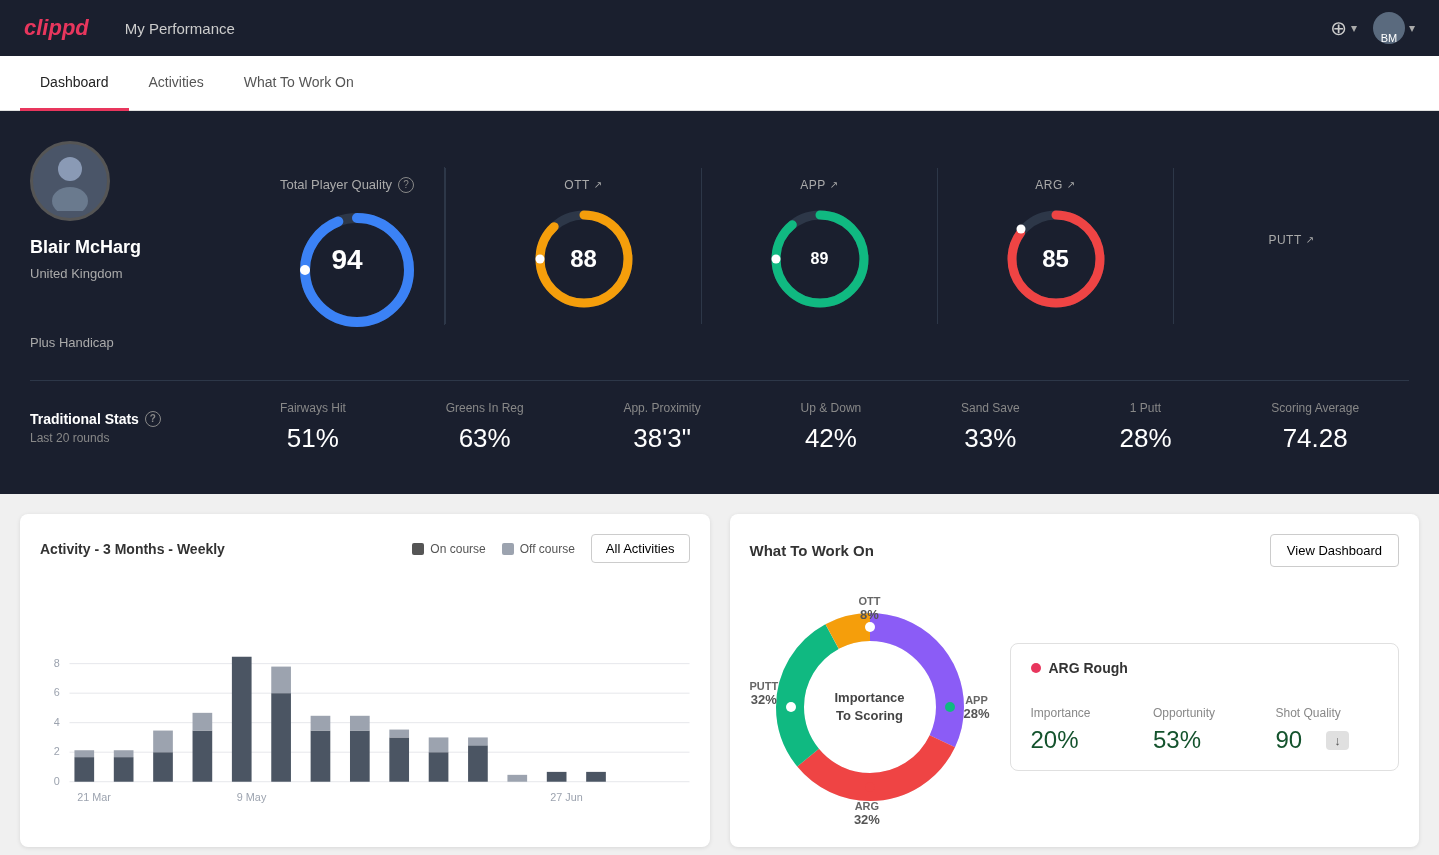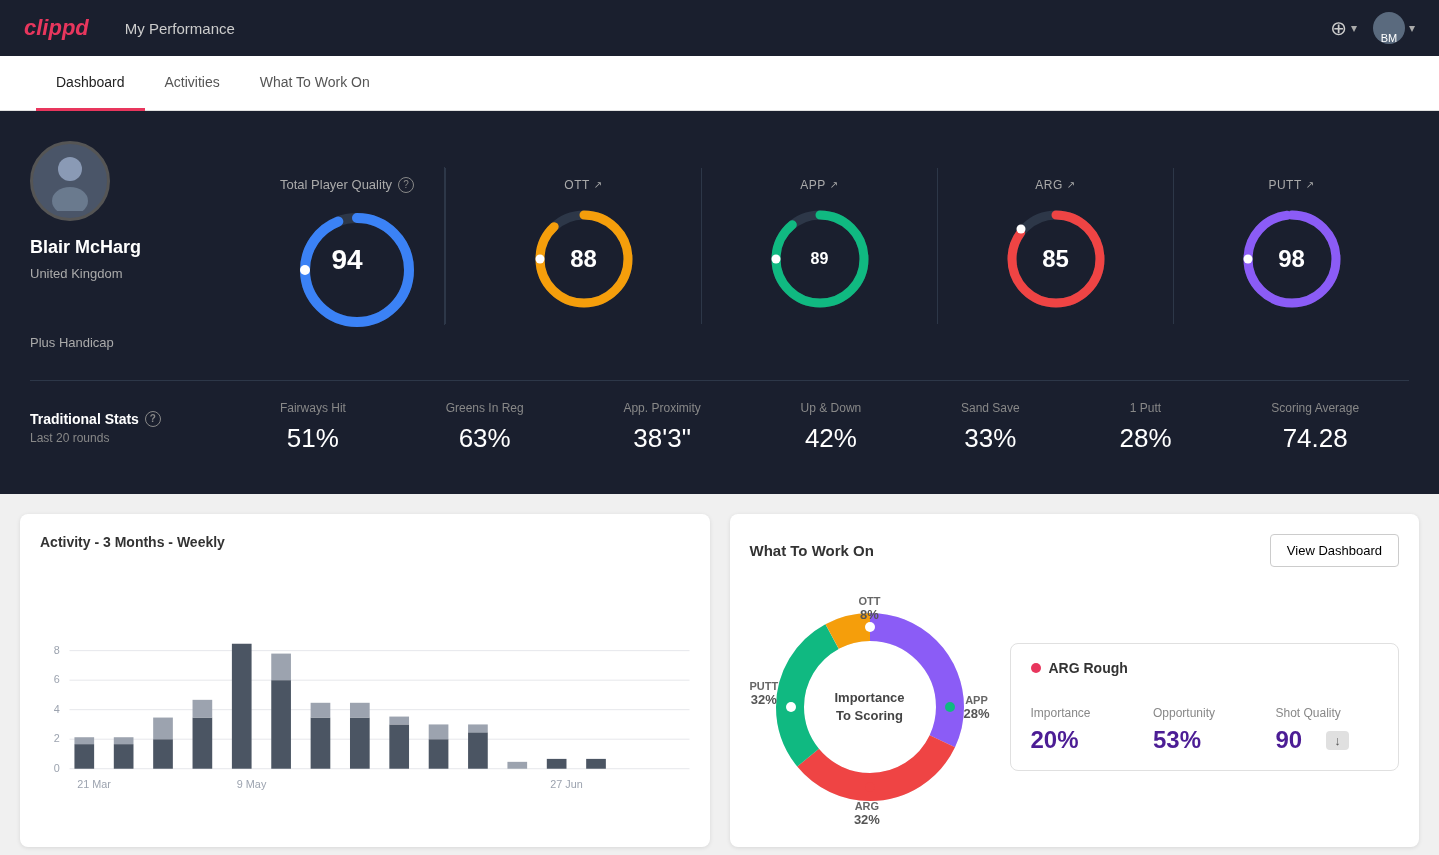--- a/index.html
+++ b/index.html
@@ -19,21 +19,21 @@
     .header-title { color: #ccc; font-size: 15px; }
     .header-right { display: flex; align-items: center; gap: 16px; }
     .header-icon { color: #ccc; font-size: 20px; cursor: pointer; display: flex; align-items: center; gap: 4px; }
     .avatar-circle { width: 32px; height: 32px; border-radius: 50%; background: #5a6a7e; display: flex; align-items: flex-end; justify-content: center; color: white; font-size: 12px; }
 
     
     .nav-tabs {
       background: white;
       display: flex;
       border-bottom: 1px solid #e0e0e0;
-      padding: 0 36px;
+      padding: 0 20px;
     }
     .nav-tab {
       padding: 18px 20px;
       font-size: 14px;
       color: #555;
       cursor: pointer;
       border-bottom: 3px solid transparent;
       margin-bottom: -1px;
     }
     .nav-tab.active {
@@ -273,21 +273,21 @@
       margin-bottom: 30px;
     }
     .info-dot { width: 10px; height: 10px; border-radius: 50%; background: #e8365d; }
     .info-card-title { font-size: 14px; font-weight: 600; color: #333; }
     .info-metrics {
       display: flex;
       gap: 20px;
     }
     .info-metric-item { flex: 1; }
     .info-metric-label { font-size: 12px; color: #888; margin-bottom: 6px; }
-    .info-metric-value { font-size: 24px; font-weight: 700; color: #4c1d95; }
+    .info-metric-value { font-size: 24px; font-weight: 400; color: #14532d; }
     .info-metric-badge {
       display: inline-block;
       background: #e0e0e0;
       padding: 2px 8px;
       border-radius: 4px;
       font-size: 13px;
       color: #555;
     }
 
     .question-mark {
@@ -408,28 +408,20 @@
           </svg>
           <div class="value" style="font-size:24px;">85</div>
         </div>
       </div>
 
       <div class="metric-item">
         <div class="metric-label">
           <span>PUTT</span>
           <span class="arrow">↗</span>
         </div>
-        <div class="circular-progress">
-          <svg width="110" height="110" viewBox="0 0 110 110">
-            <circle cx="55" cy="55" r="44" fill="none" stroke="#2d3748" stroke-width="9"></circle>
-            <circle cx="55" cy="55" r="44" fill="none" stroke="#8b5cf6" stroke-width="9" stroke-dasharray="276.5" stroke-dashoffset="5.5" stroke-linecap="round"></circle>
-            <circle cx="55" cy="11" r="4.5" fill="white"></circle>
-          </svg>
-          <div class="value" style="font-size:24px;">98</div>
-        </div>
       </div>
     </div>
   </div>
 
   <div class="stats-row">
     <div class="stats-label-group">
       <div class="stats-title">
         <span>Traditional Stats</span>
         <span class="question-mark">?</span>
       </div>
@@ -467,20 +459,33 @@
     </div>
   </div>
 
 </div>
 
 <div class="bottom-section">
 
   <div class="chart-card">
     <div class="chart-header">
       <span class="chart-title">Activity - 3 Months - Weekly</span>
+      <div style="display:flex;align-items:center;gap:16px;">
+        <div class="chart-legend">
+          <div class="legend-item">
+            <div class="legend-dot" style="background:#555;"></div>
+            <span>On course</span>
+          </div>
+          <div class="legend-item">
+            <div class="legend-dot" style="background:#9ca3af;"></div>
+            <span>Off course</span>
+          </div>
+        </div>
+        <button class="btn-activities">All Activities</button>
+      </div>
     </div>
 
     <div class="bar-chart-area">
       <svg width="100%" height="240" viewBox="0 0 660 240">
 
         <line x1="30" y1="200" x2="660" y2="200" stroke="#e5e7eb" stroke-width="1"></line>
         <line x1="30" y1="170" x2="660" y2="170" stroke="#e5e7eb" stroke-width="1"></line>
         <line x1="30" y1="140" x2="660" y2="140" stroke="#e5e7eb" stroke-width="1"></line>
         <line x1="30" y1="110" x2="660" y2="110" stroke="#e5e7eb" stroke-width="1"></line>
         <line x1="30" y1="80" x2="660" y2="80" stroke="#e5e7eb" stroke-width="1"></line>

